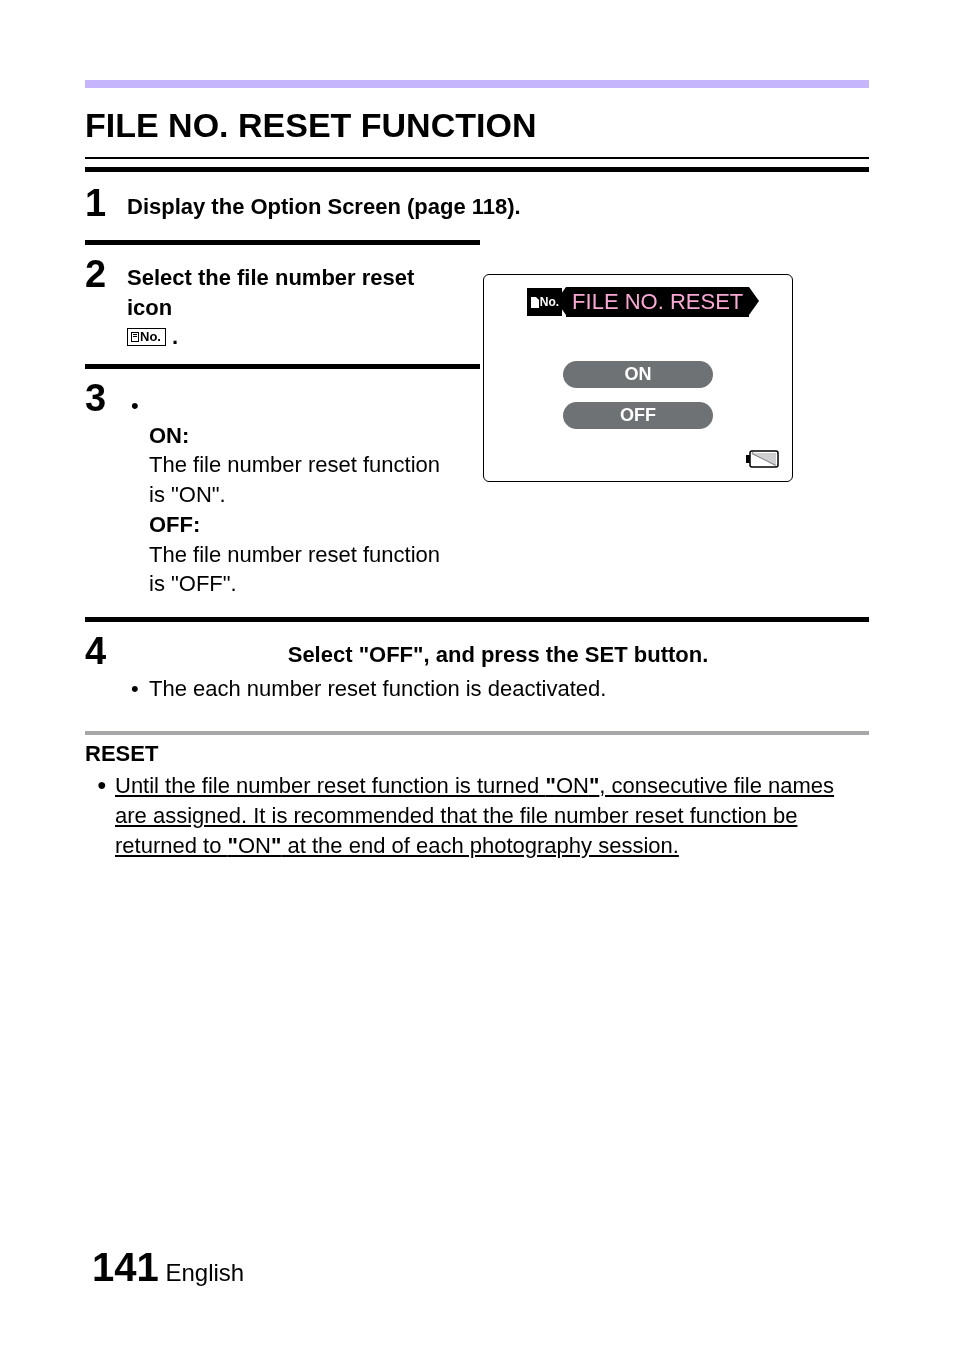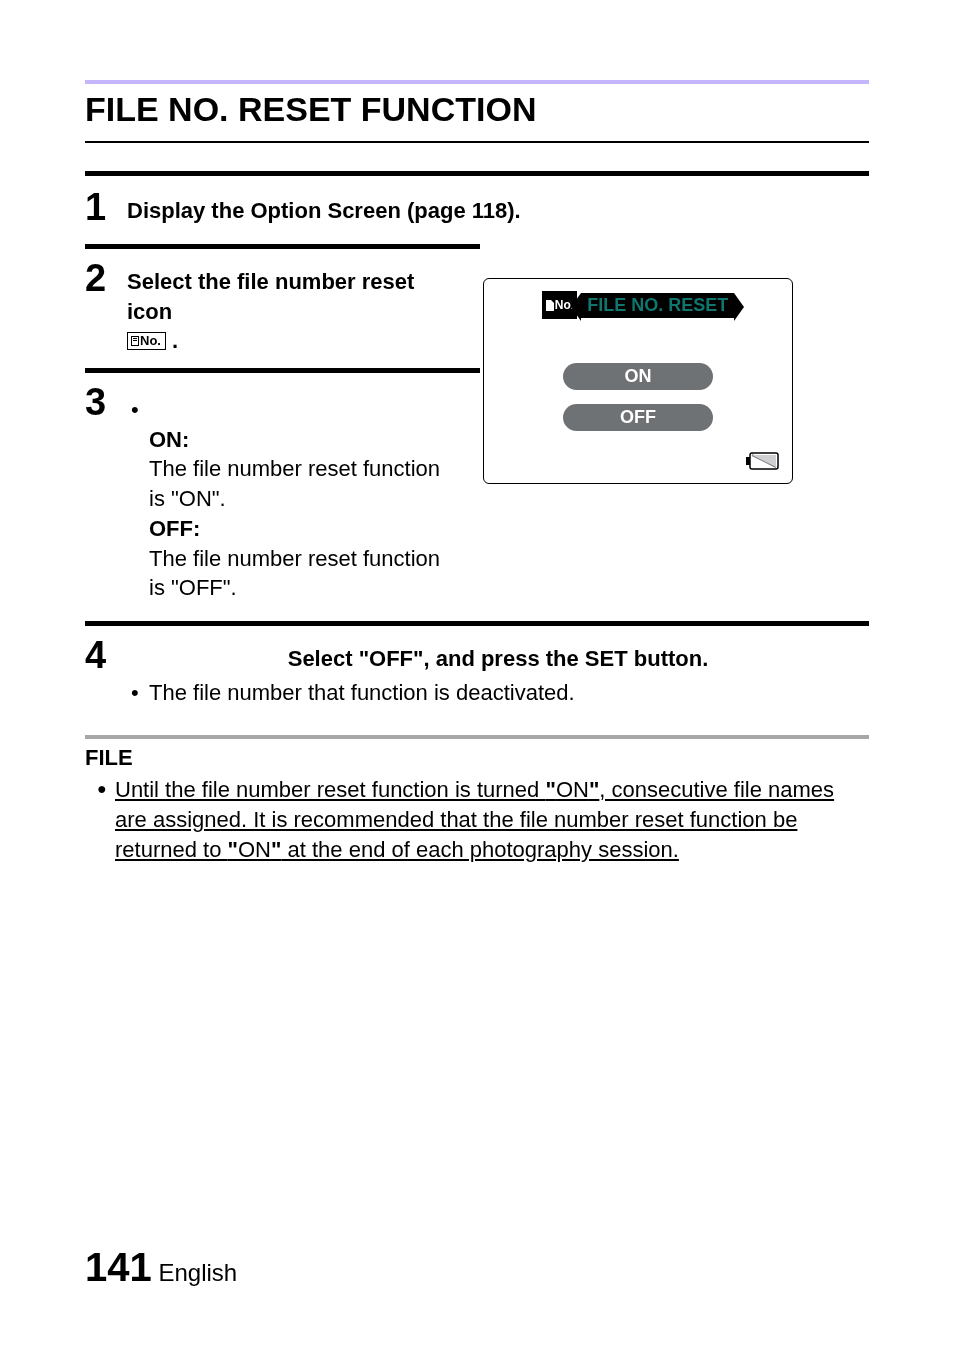--- a/index.html
+++ b/index.html
@@ -12,24 +12,24 @@
       height: 1345px;
       background: #fff;
       font-family: Arial, Helvetica, sans-serif;
       color: #000;
       position: relative;
       padding: 80px 85px 40px 85px;
     }
     .title {
       font-size: 34px;
       font-weight: bold;
-      border-top: 4px solid #c4b5fd;
+      border-top: 8px solid #c4b5fd;
       border-bottom: 2px solid #000;
-      padding: 6px 0 12px 0;
-      margin-bottom: 28px;
+      padding: 18px 0 12px 0;
+      margin-bottom: 8px;
     }
     .thick-rule {
       border-top: 5px solid #000;
       margin-bottom: 10px;
     }
     .step {
       display: flex;
       align-items: flex-start;
       margin-bottom: 6px;
     }
@@ -106,23 +106,23 @@
       position: relative;
       background: #fff;
     }
     .screen-title-row {
       display: flex;
       align-items: center;
       gap: 4px;
       justify-content: center;
     }
     .screen-title {
-      font-size: 18px;
-      font-weight: bold;
-      color: #0f766e;
+      font-size: 22px;
+      font-weight: normal;
+      color: #f9a8d4;
       background: #000;
       display: inline-block;
       padding: 2px 6px;
       position: relative;
     }
     .screen-title::before,
     .screen-title::after {
       content: "";
       position: absolute;
       top: 0;
@@ -196,21 +196,21 @@
     }
     .hint-bullet .txt {
       flex: 1;
       text-decoration: underline;
     }
     .quote {
       font-weight: bold;
     }
     .footer {
       position: absolute;
-      left: 85px;
+      left: 92px;
       bottom: 55px;
       font-size: 24px;
     }
     .footer .pg {
       font-size: 40px;
       font-weight: bold;
     }
   </style>
 </head>
 <body>
@@ -288,27 +288,27 @@
   </div>
 </div>
 
 <div class="step-rule-full"></div>
 <div class="step">
   <div class="step-num">4</div>
   <div class="step-body">
     <div class="step-bold">Select "OFF", and press the SET button.</div>
     <div class="sub-bullet">
       <div class="dot">•</div>
-      <div class="txt">The file number that function is deactivated.</div>
+      <div class="txt">The each number reset function is deactivated.</div>
     </div>
   </div>
 </div>
 
 <div class="hint-rule"></div>
-<div class="hint-title">FILE</div>
+<div class="hint-title">RESET</div>
 <div class="hint-bullet">
   <div class="dotb">●</div>
   <div class="txt">
     <span>Until the file number reset function is turned </span><span class="quote">"</span><span>ON</span><span class="quote">"</span><span>, consecutive file names are assigned. It is recommended that the file number reset function be returned to </span><span class="quote">"</span><span>ON</span><span class="quote">"</span><span> at the end of each photography session.</span>
   </div>
 </div>
 
 <div class="footer">
   <span class="pg">141</span>
   <span>English</span>

